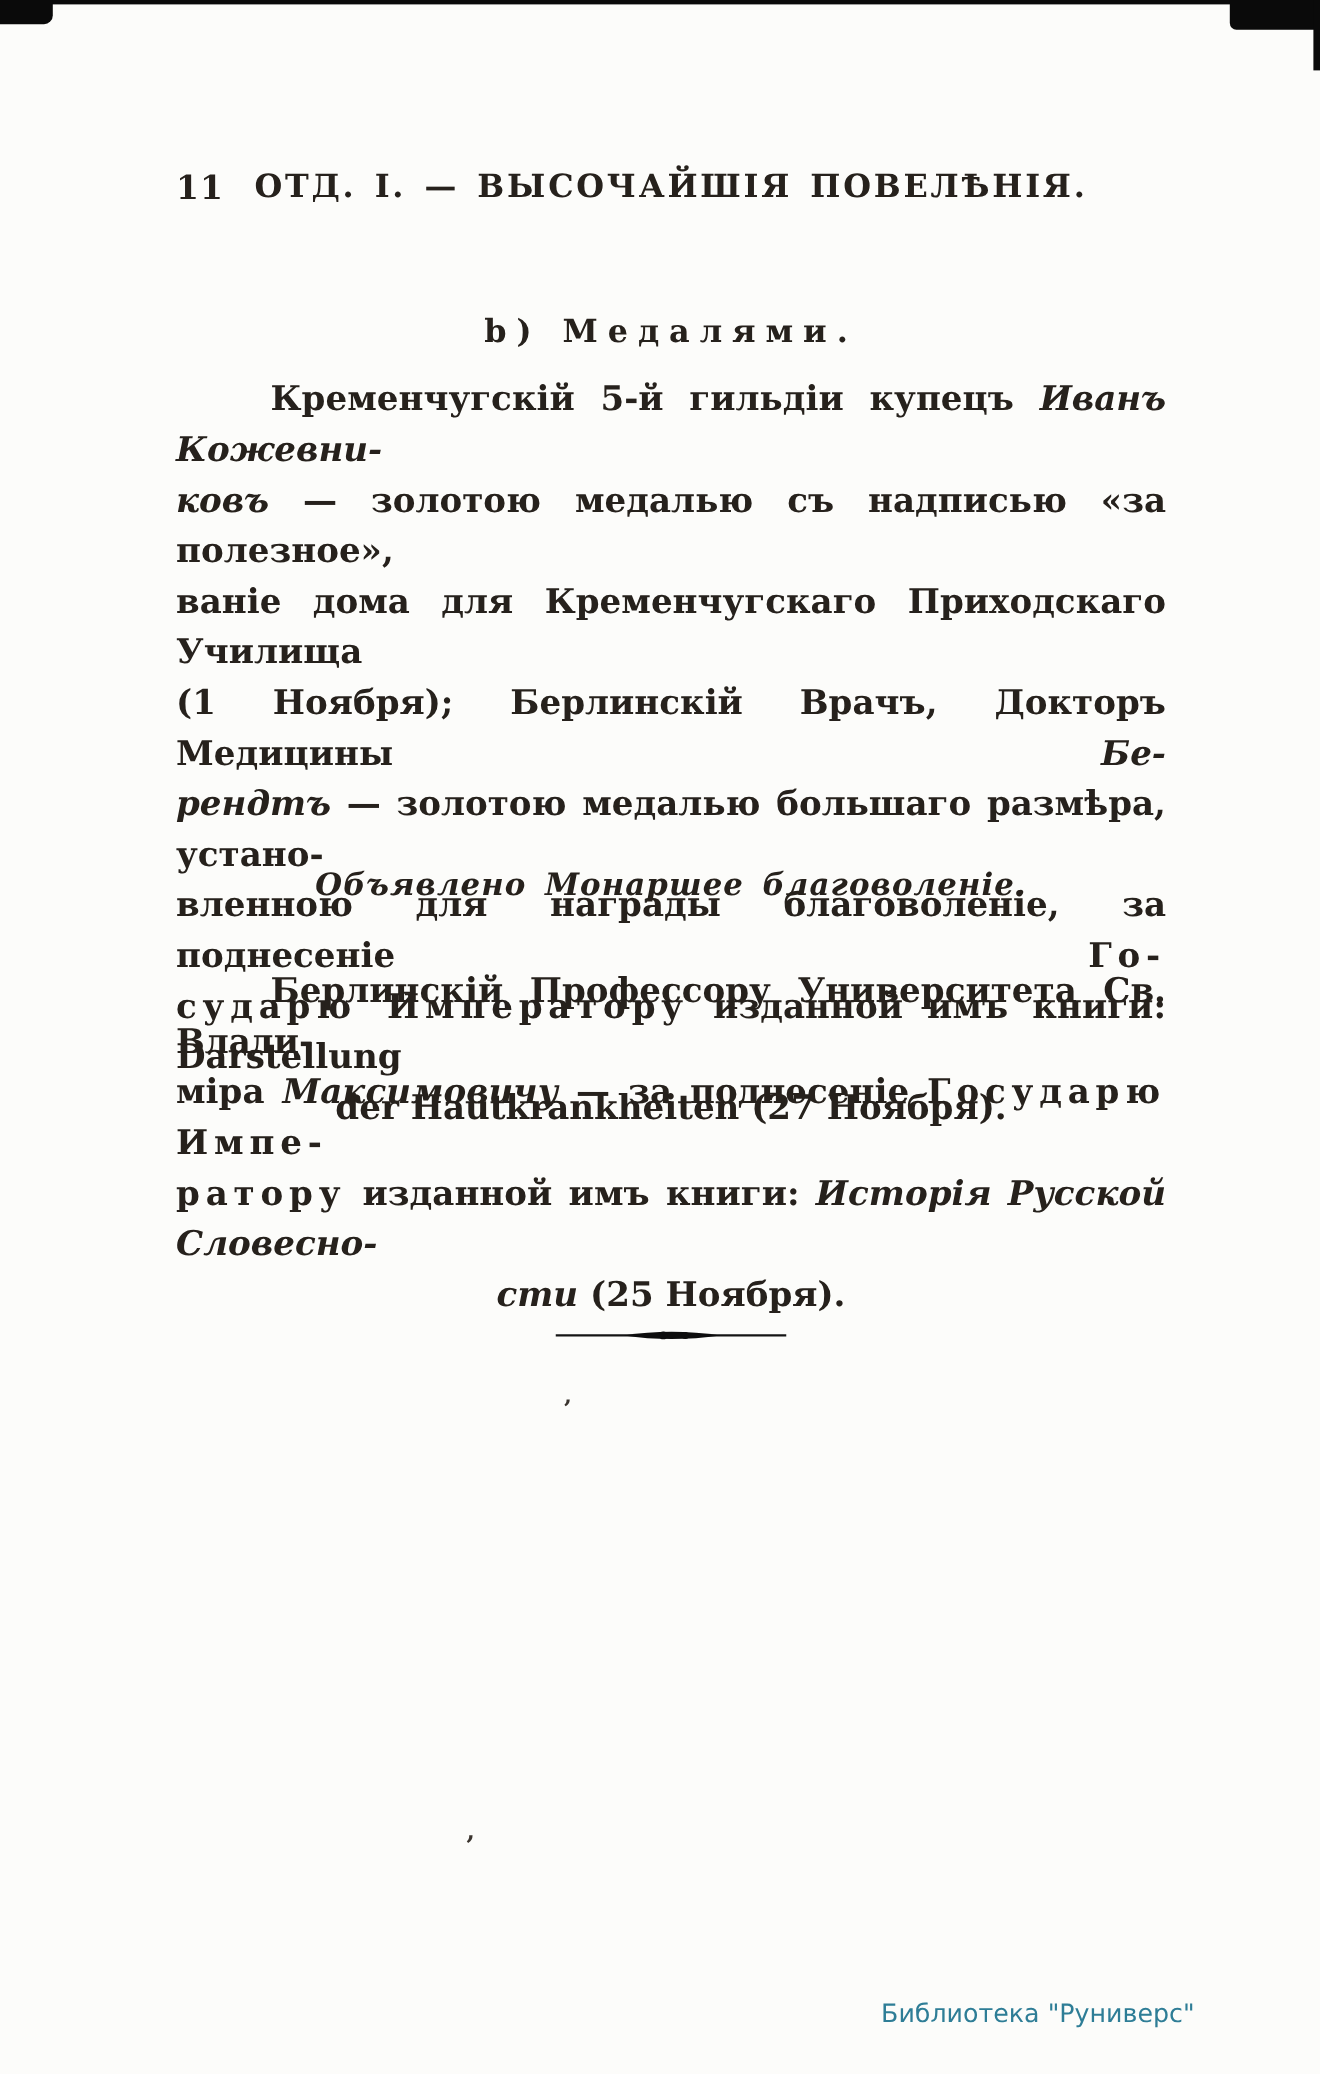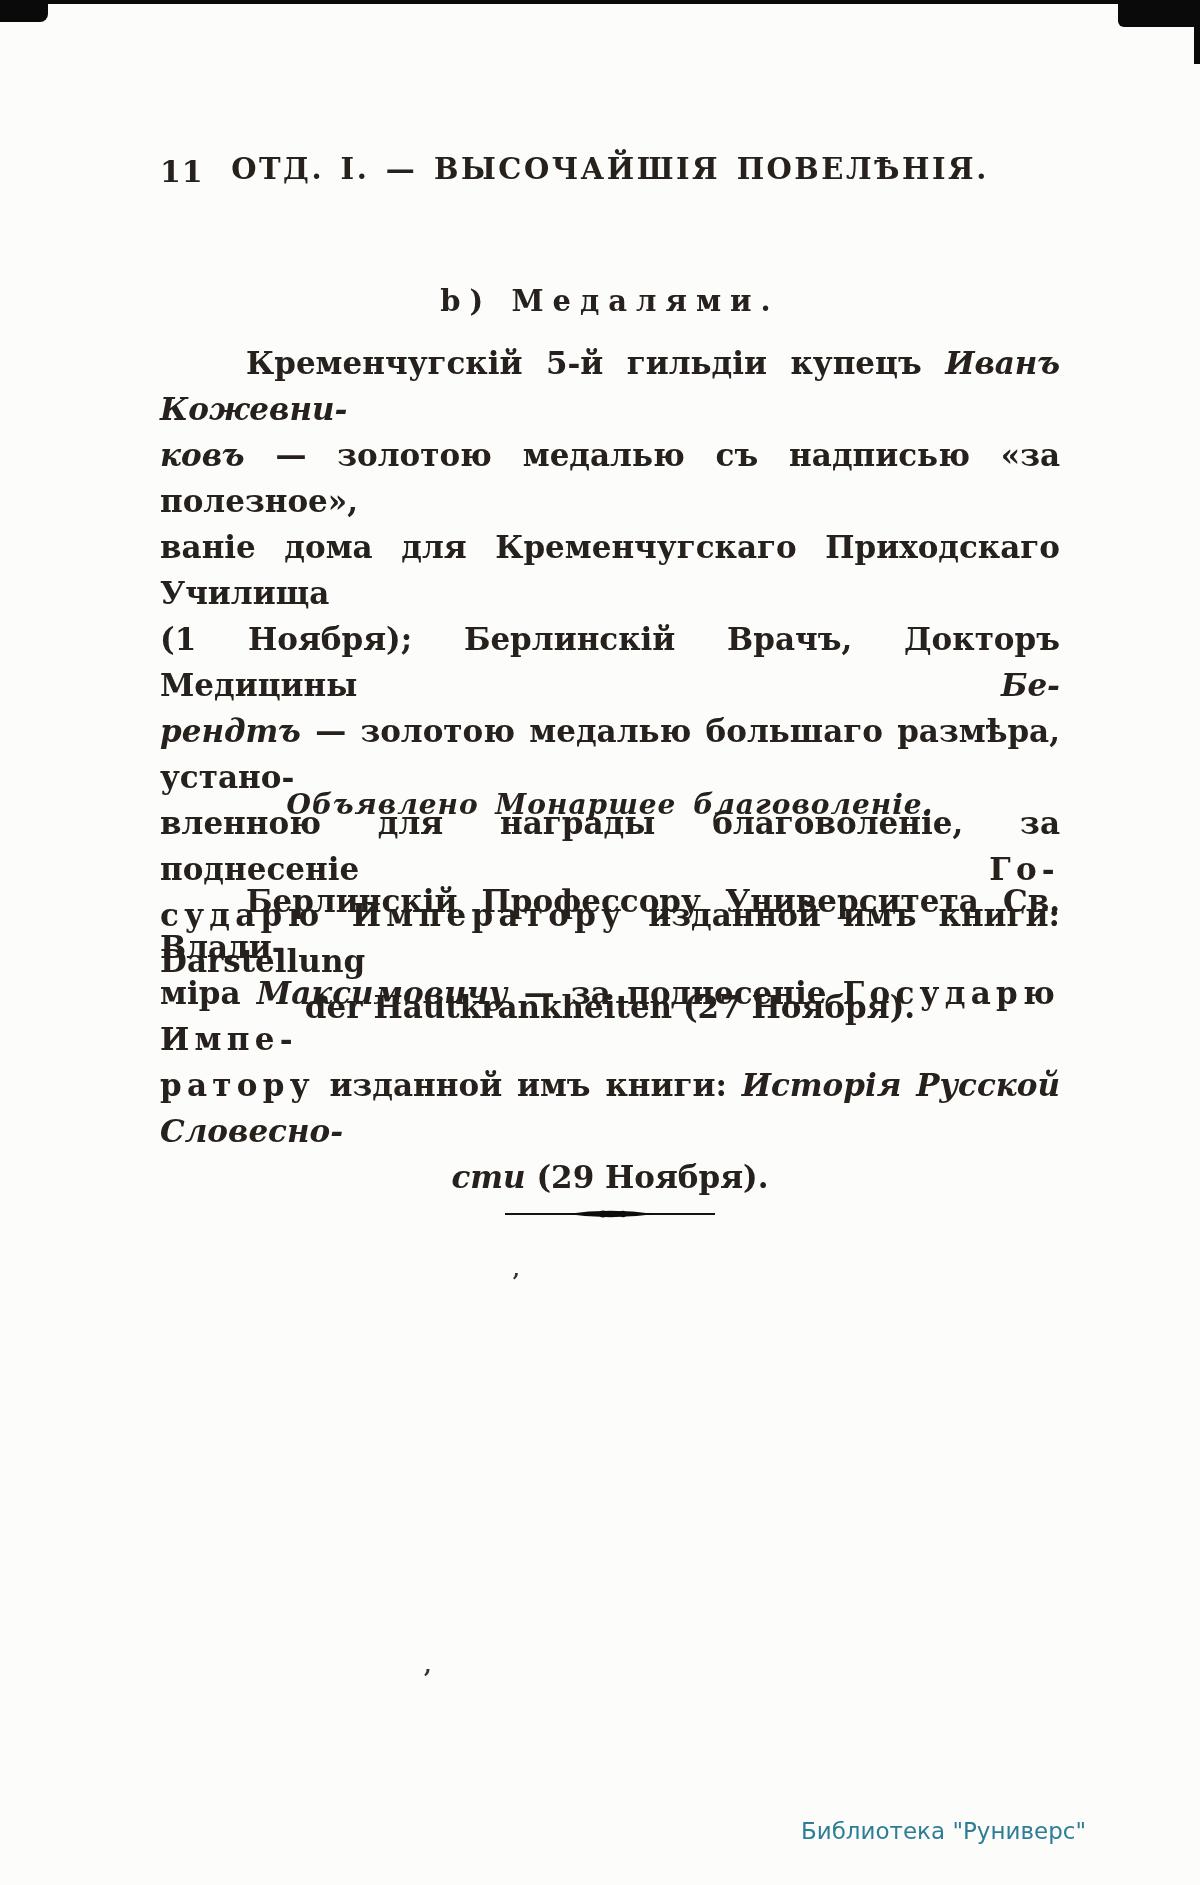--- a/index.html
+++ b/index.html
@@ -118,21 +118,21 @@
     <div class="line j"><span class="sp">сударю Императору</span><span> изданной имъ книги: Darstellung</span></div>
     <div class="line last">der Hautkrankheiten (27 Ноября).</div>
   </div>
 
   <div class="textblock subheading">Объявлено Монаршее благоволеніе.</div>
 
   <div class="textblock para para-2">
     <div class="line j indent">Берлинскій Профессору Университета Св. Влади-</div>
     <div class="line j"><span>міра </span><span class="it">Максимовичу</span><span> — за поднесеніе </span><span class="sp">Государю Импе-</span></div>
     <div class="line j"><span class="sp">ратору</span><span> изданной имъ книги: </span><span class="it">Исторія Русской Словесно-</span></div>
-    <div class="line last"><span class="it">сти</span><span> (29 Ноября).</span></div>
+    <div class="line last"><span class="it">сти</span><span> (25 Ноября).</span></div>
   </div>
 
   <div class="divider-wrap">
     <svg width="210" height="14" viewBox="0 0 210 14">
       <line x1="0" y1="7" x2="210" y2="7" stroke="#141414" stroke-width="2.2"></line>
       <path d="M62 7 Q105 0.5 150 7 Q105 13.5 62 7 Z" fill="#0d0d0d"></path>
       <circle cx="98" cy="7" r="3.6" fill="#0d0d0d"></circle>
       <circle cx="118" cy="7" r="3.2" fill="#0d0d0d"></circle>
     </svg>
   </div>

